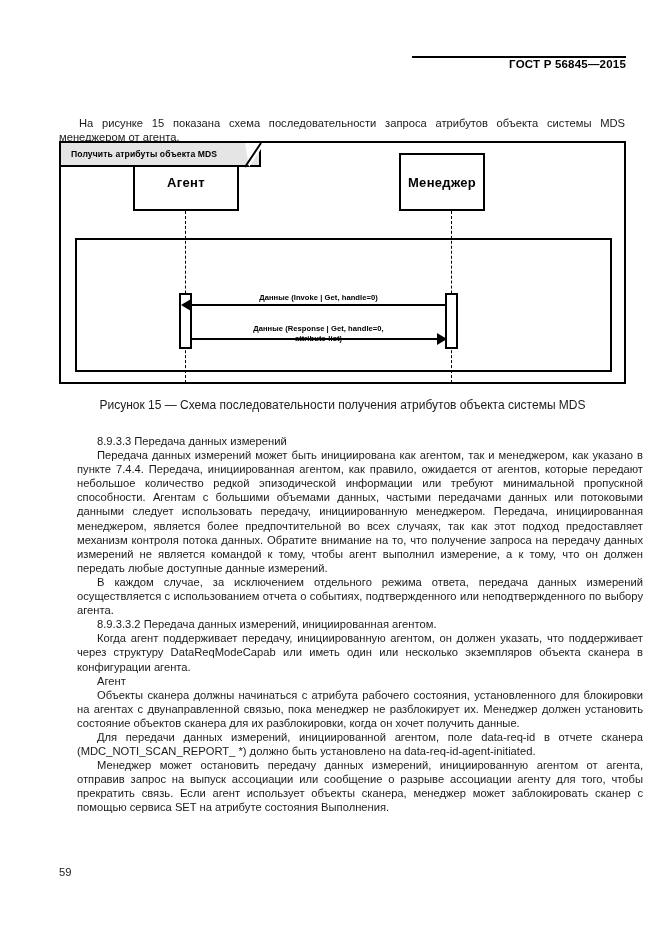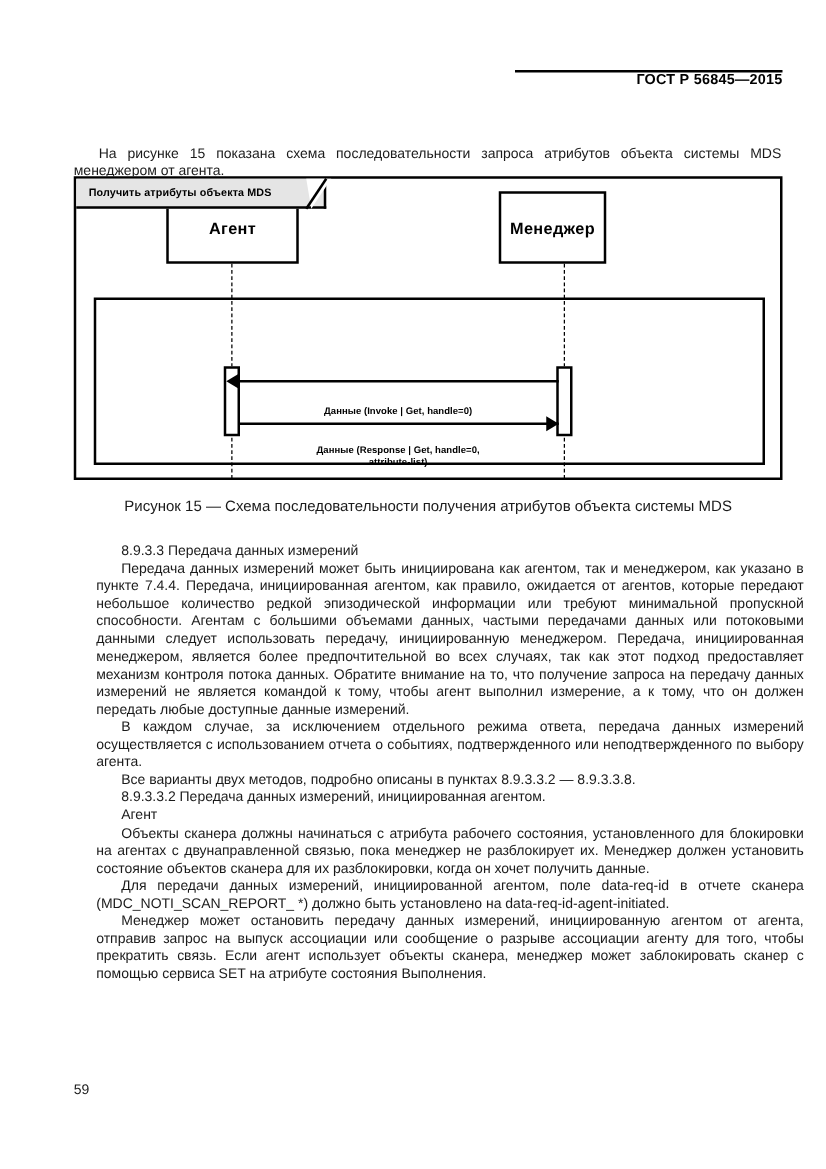--- a/index.html
+++ b/index.html
@@ -198,21 +198,20 @@
   }
 
   .msg-label {
     position: absolute;
     font-size: 7.6px;
     font-weight: bold;
     text-align: center;
     line-height: 9.5px;
     letter-spacing: 0.05px;
     background: transparent;
-    margin-top: 31px;
   }
   .msg-label.l1 { left: 150px; top: 150px; width: 215px; }
   .msg-label.l2 { left: 150px; top: 181px; width: 215px; }
 </style>
 </head>
 <body>
 
 <div class="page">
 
   <div class="header-rule"></div>
@@ -259,22 +258,22 @@
 attribute-list)</div>
 
   </div>
 
   <div class="caption">Рисунок 15 — Схема последовательности получения атрибутов объекта системы MDS</div>
 
   <div class="textblock" style="top:434px;margin-left:18px;">
     <p class="heading">8.9.3.3  Передача данных измерений</p>
     <p class="indent">Передача данных измерений может быть инициирована как агентом, так и менеджером, как указано в пункте 7.4.4. Передача, инициированная агентом, как правило, ожидается от агентов, которые передают небольшое количество редкой эпизодической информации или требуют минимальной пропускной способности. Агентам с большими объемами данных, частыми передачами данных или потоковыми данными следует использовать передачу, инициированную менеджером. Передача, инициированная менеджером, является более предпочтительной во всех случаях, так как этот подход предоставляет механизм контроля потока данных. Обратите внимание на то, что получение запроса на передачу данных измерений не является командой к тому, чтобы агент выполнил измерение, а к тому, что он должен передать любые доступные данные измерений.</p>
     <p class="indent">В каждом случае, за исключением отдельного режима ответа, передача данных измерений осуществляется с использованием отчета о событиях, подтвержденного или неподтвержденного по выбору агента.</p>
-    <p class="indent">Все варианты двух методов, подробно описаны в пунктах 8.9.3.3.2 — 8.9.3.3.8.</p>
     <p class="heading">8.9.3.3.2  Передача данных измерений, инициированная агентом.</p>
+    <p class="indent">Когда агент поддерживает передачу, инициированную агентом, он должен указать, что поддерживает через структуру DataReqModeCapab или иметь один или несколько экземпляров объекта сканера в конфигурации агента.</p>
     <p class="indent">Агент</p>
     <p class="indent">Объекты сканера должны начинаться с атрибута рабочего состояния, установленного для блокировки на агентах с двунаправленной связью, пока менеджер не разблокирует их. Менеджер должен установить состояние объектов сканера для их разблокировки, когда он хочет получить данные.</p>
     <p class="indent">Для передачи данных измерений, инициированной агентом, поле data-req-id в отчете сканера (MDC_NOTI_SCAN_REPORT_ *) должно быть установлено на data-req-id-agent-initiated.</p>
     <p class="indent">Менеджер может остановить передачу данных измерений, инициированную агентом от агента, отправив запрос на выпуск ассоциации или сообщение о разрыве ассоциации агенту для того, чтобы прекратить связь. Если агент использует объекты сканера, менеджер может заблокировать сканер с помощью сервиса SET на атрибуте состояния Выполнения.</p>
   </div>
 
   <div class="folio">59</div>
 
 </div>
 

